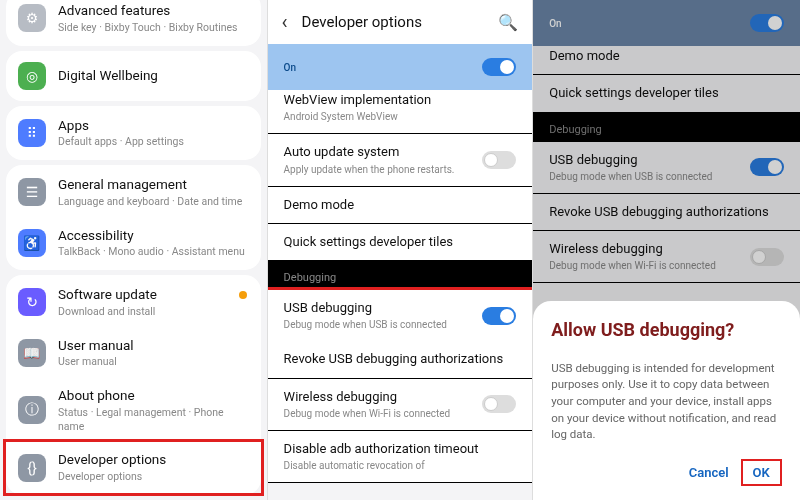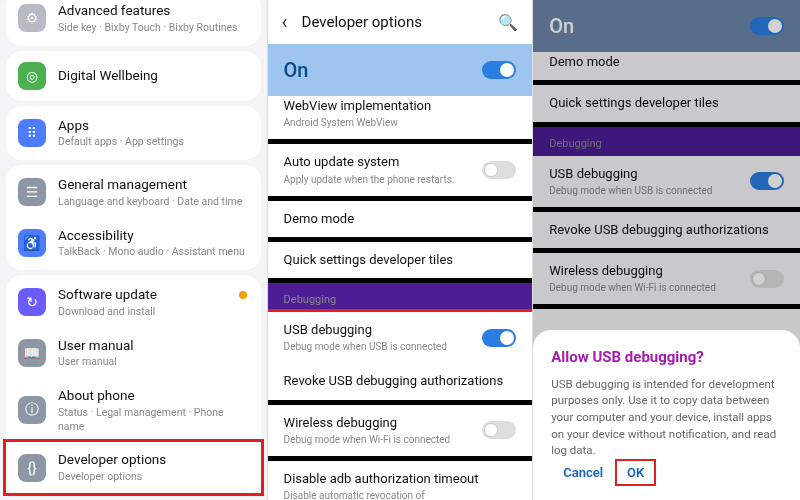--- a/index.html
+++ b/index.html
@@ -10,37 +10,37 @@
 .row{display:flex;align-items:center;padding:9px 12px;position:relative}
 .ic{width:28px;height:28px;border-radius:8px;display:flex;align-items:center;justify-content:center;margin-right:12px;flex-shrink:0;color:#fff;font-size:14px}
 .txt{flex:1;min-width:0}
 .tt{font-size:13.5px;color:#111;line-height:1.25}
 .sb{font-size:10.5px;color:#888;line-height:1.3;margin-top:2px}
 .hdr{display:flex;align-items:center;padding:10px 14px;background:#fff}
 .hdr .back{font-size:20px;color:#333;margin-right:14px}
 .hdr .httl{font-size:15px;color:#111;flex:1}
 .hdr .srch{font-size:16px;color:#333}
 .onbar{background:#9dc5f0;padding:14px 16px;display:flex;align-items:center;justify-content:space-between}
-.onlbl{font-size:20px;color:#0b4a8a;font-weight:500}
+.onlbl{font-size:10px;color:#0b4a8a;font-weight:500}
 .tg{width:34px;height:18px;border-radius:10px;position:relative;flex-shrink:0}
 .tg::after{content:'';position:absolute;width:14px;height:14px;border-radius:50%;background:#fff;top:2px}
 .tg.on{background:#2a7de1}.tg.on::after{right:2px}
 .tg.off{background:#ddd}.tg.off::after{left:2px;background:#fff;border:1px solid #ccc;box-sizing:border-box}
-.li{padding:10px 16px;background:#fff;border-bottom:5px solid #000000}
+.li{padding:10px 16px;background:#fff;border-bottom:1px solid #000000}
 .li .tt{font-size:13px}
 .li .sb{font-size:10px}
 .lif{display:flex;align-items:center;justify-content:space-between}
-.sect{padding:10px 16px 6px;font-size:11px;color:#888;background:#4c1d95}
+.sect{padding:10px 16px 6px;font-size:11px;color:#888;background:#000000}
 .hl{border:3px solid #e02020;margin:-3px}
 .badge{width:8px;height:8px;border-radius:50%;background:#f59e0b;position:absolute;right:14px;top:14px}
 .dim{position:absolute;inset:0;background:rgba(0,0,0,.18)}
 .dlg{position:absolute;bottom:0;left:0;right:0;background:#fff;border-radius:18px 18px 0 0;padding:18px 18px 14px}
-.dlg h3{font-size:15px;color:#a21caf;margin-bottom:10px}
-.dlg p{font-size:11.5px;color:#666;line-height:1.45;}
-.dbtns{display:flex;justify-content:flex-start}
+.dlg h3{font-size:18px;color:#7f1d1d;margin-bottom:20px}
+.dlg p{font-size:11.5px;color:#666;line-height:1.45;margin-bottom:16px}
+.dbtns{display:flex;justify-content:flex-end}
 .dbtn{font-size:13px;font-weight:600;color:#1565c0;padding:6px 12px}
 .hlbtn{border:2px solid #e02020;padding:4px 10px}
 .p3 .onbar{background:#6b86a8}
 .p3 .onlbl{color:#fff}
 .p3 .li{background:#f6f6f8}
 </style>
 </head>
 <body>
 
 <div class="p">

